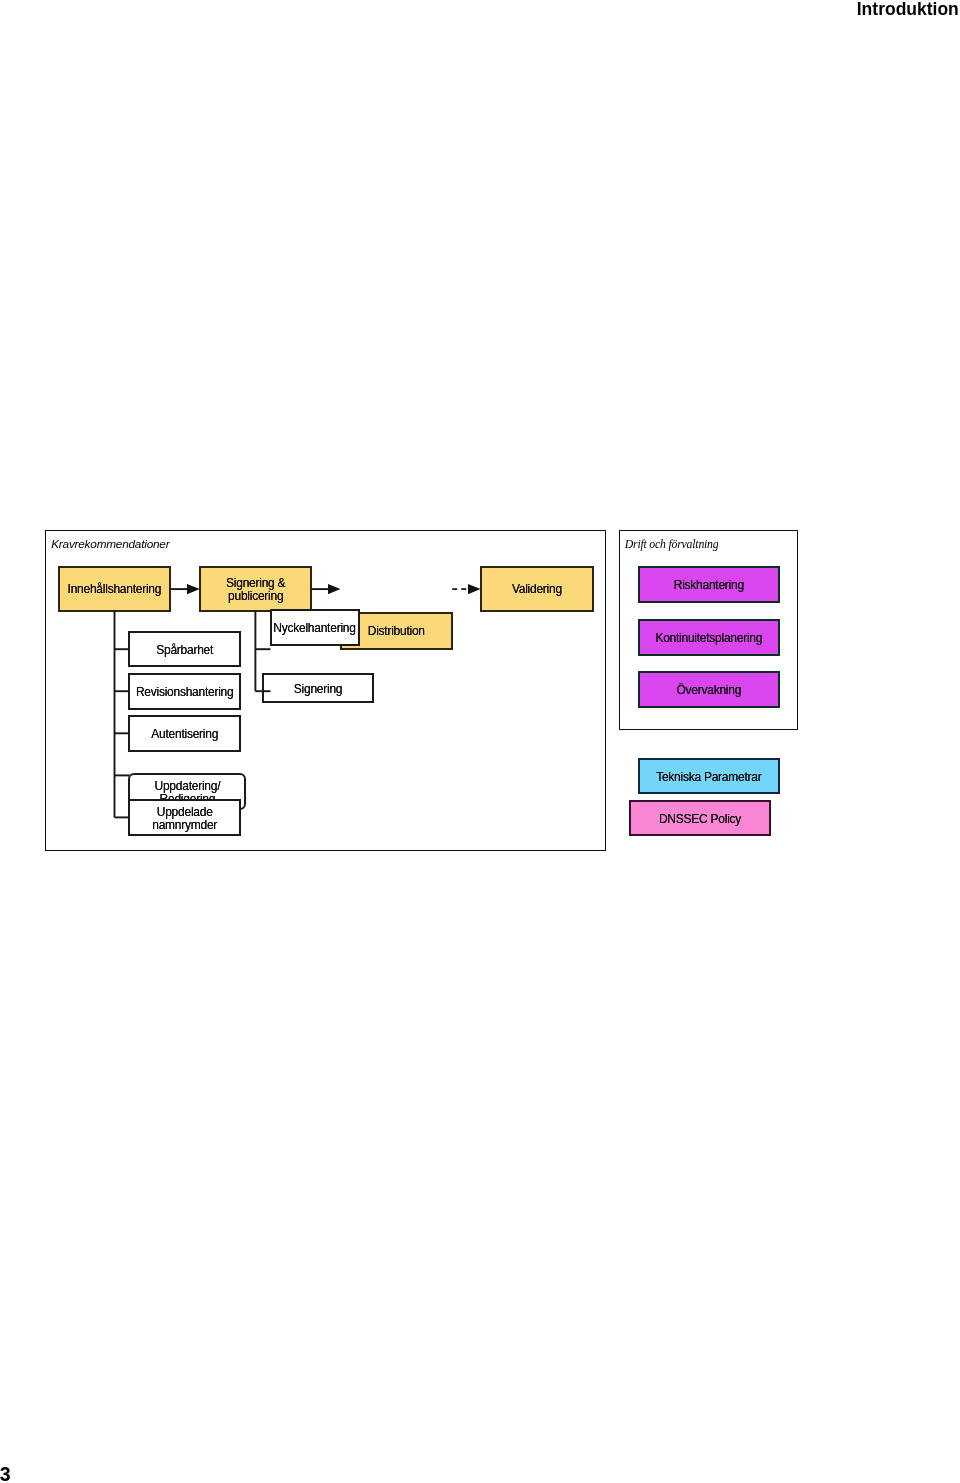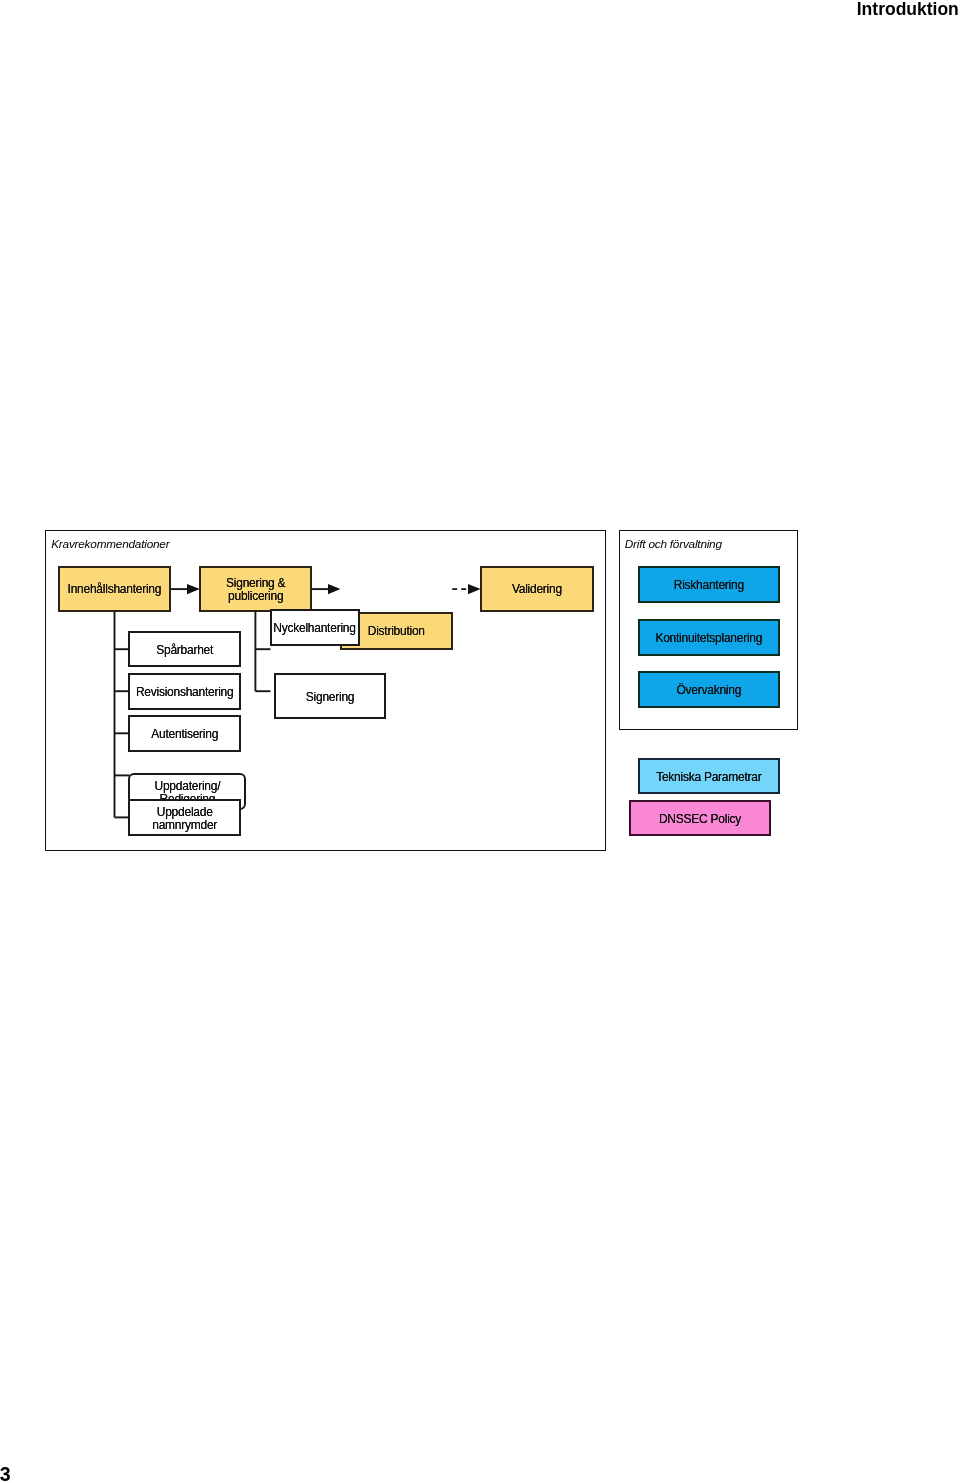--- a/index.html
+++ b/index.html
@@ -15,61 +15,61 @@
   
   .figure{position:absolute;left:0;top:0;width:960px;height:1483px;}
   .panel{position:absolute;border:1.5px solid #111111;background:#fff;box-sizing:border-box;}
   .panel-title{position:absolute;transform:translateZ(0);font-style:italic;font-size:11.8px;letter-spacing:-0.22px;line-height:14px;white-space:nowrap;}
 
   .node{position:absolute;transform:translateZ(0);box-sizing:border-box;border:2px solid #7f1d1d;
         display:flex;align-items:center;justify-content:center;text-align:center;
         font-size:12px;letter-spacing:-0.25px;line-height:13.2px;color:#101010;padding-top:3px;text-shadow:0 0 0.35px #101010;}
   .node.orange{background:#fbd878;border-color:#2e2415;}
   .node.white{background:#ffffff;border-color:#1a1a1a;}
-  .node.green{background:#0ea5e9;border-color:#0a2e20;}
+  .node.green{background:#d946ef;border-color:#0a2e20;}
   .node.blue{background:#74d5fb;border-color:#14283a;}
   .node.pink{background:#fa87d6;border-color:#3a0f2e;}
 
   svg.ov{position:absolute;left:0;top:0;width:960px;height:1483px;overflow:visible;pointer-events:none;}
 
   .caption{position:absolute;transform:translateZ(0);font-family:"Liberation Serif",serif;font-size:20.4px;word-spacing:-1.3px;line-height:24px;white-space:nowrap;}
   .caption b{font-weight:bold;}
 </style>
 </head>
 <body>
 
 <div class="page-header">Introduktion</div>
 
 <div class="figure">
 
   <div class="panel" style="left:45px;top:529.5px;width:561px;height:321px;"></div>
   <div class="panel-title" style="left:51.2px;top:536.7px;">Kravrekommendationer</div>
 
   <div class="panel" style="left:618.5px;top:529.5px;width:179.5px;height:200px;"></div>
-  <div class="panel-title" style="left:624.8px;top:536.7px;">Drift och förvaltning</div>
+  <div class="panel-title" style="left:624.8px;top:536.7px;font-family:Liberation Serif, serif;">Drift och förvaltning</div>
 
   <div class="node orange" style="left:57.6px;top:565.6px;width:113.6px;height:46px;">Innehållshantering</div>
   <div class="node orange" style="left:199.3px;top:565.6px;width:112.8px;height:46px;">
       <span>Signering &amp;<br>publicering</span>
     </div>
   <div class="node orange" style="left:339.6px;top:565.6px;width:113.3px;height:38px;margin-top:46px;">Distribution</div>
   <div class="node orange" style="left:480.1px;top:565.6px;width:113.6px;height:46px;">Validering</div>
 
   <div class="node white" style="left:128.4px;top:630.9px;width:112.6px;height:36.6px;">Spårbarhet</div>
   <div class="node white" style="left:128.4px;top:673.0px;width:112.6px;height:36.6px;">Revisionshantering</div>
   <div class="node white" style="left:128.4px;top:715.1px;width:112.6px;height:36.6px;">Autentisering</div>
   <div class="node white" style="left:128.4px;top:773px;width:118px;height:36.6px;border-radius:6px;">
       <span>Uppdatering/<br>Redigering</span>
     </div>
   <div class="node white" style="left:128.4px;top:799.3px;width:112.6px;height:36.6px;">
       <span>Uppdelade<br>namnrymder</span>
     </div>
 
   <div class="node white" style="left:269.5px;top:609px;width:90px;height:36.6px;">Nyckelhantering</div>
-  <div class="node white" style="left:274px;top:673.0px;width:112.1px;height:46px;">Signering</div>
+  <div class="node white" style="left:262px;top:673.0px;width:112.1px;height:30px;">Signering</div>
 
   <div class="node green" style="left:637.8px;top:566.1px;width:142.0px;height:37.0px;">Riskhantering</div>
   <div class="node green" style="left:637.8px;top:618.8px;width:142.0px;height:37.0px;">Kontinuitetsplanering</div>
   <div class="node green" style="left:637.8px;top:671.0px;width:142.0px;height:37.0px;">Övervakning</div>
 
   <div class="node blue" style="left:637.8px;top:757.7px;width:142.0px;height:36.0px;">Tekniska Parametrar</div>
   <div class="node pink" style="left:629px;top:799.8px;width:142.0px;height:36.0px;">DNSSEC Policy</div>
 
   <svg class="ov" viewBox="0 0 960 1483">
     <g stroke="#161616" stroke-width="1.9" fill="none">

